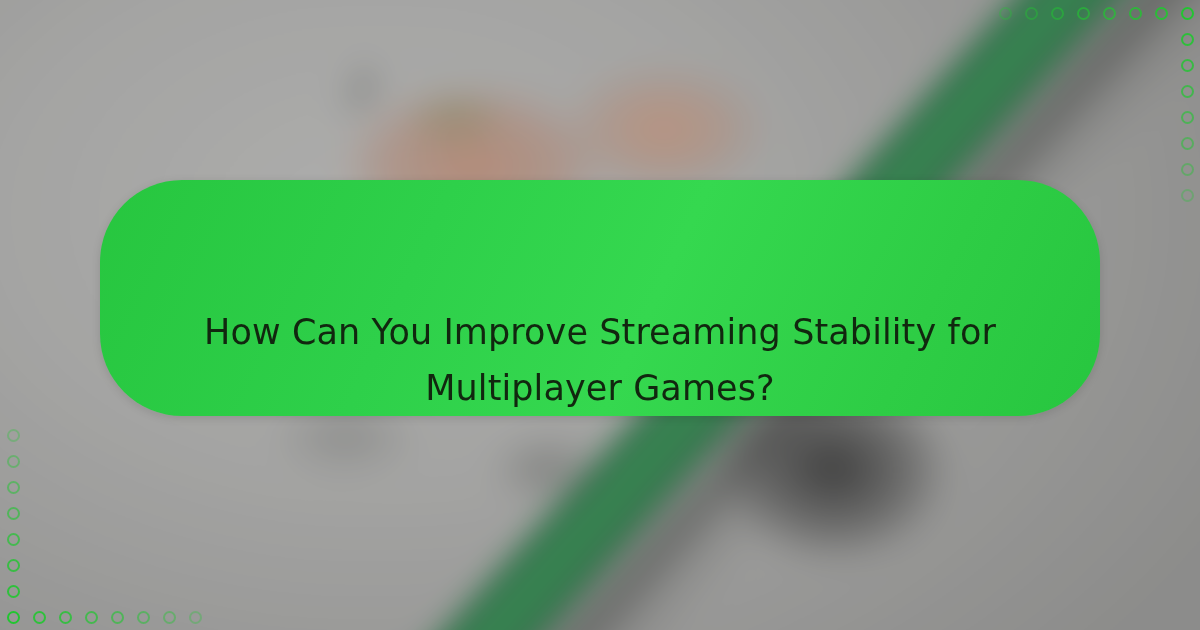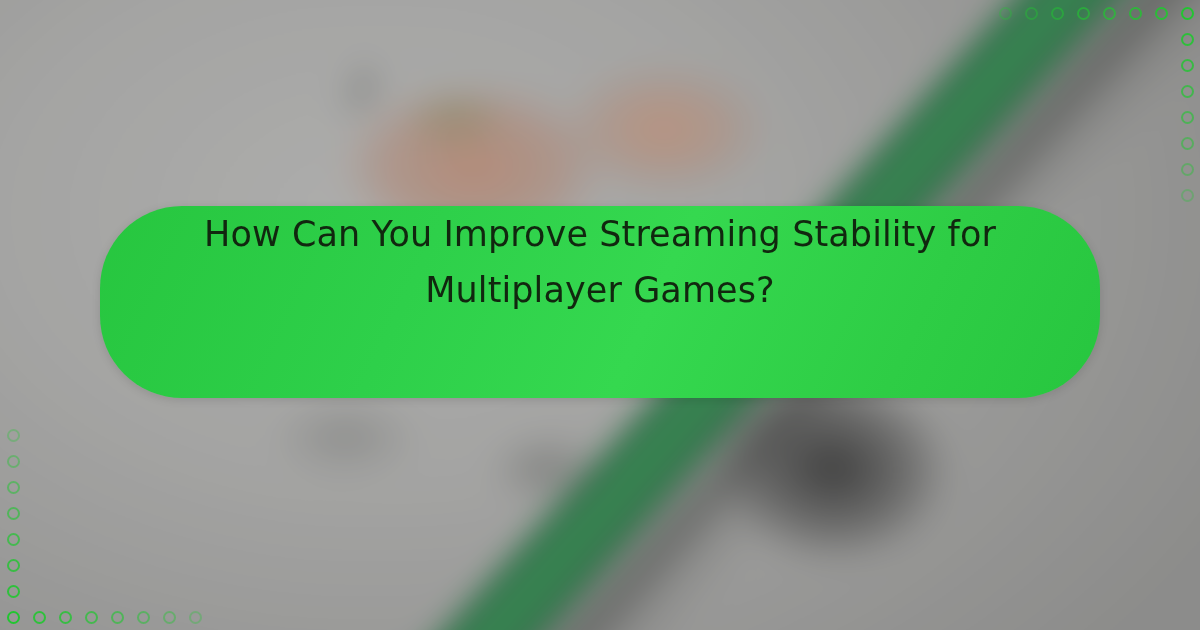--- a/index.html
+++ b/index.html
@@ -60,28 +60,28 @@
     height: 13px;
     border-radius: 50%;
     border: 2px solid #22c531;
     box-sizing: border-box;
   }
 
   
   .card {
     position: absolute;
     left: 100px;
-    top: 206px;
+    top: 180px;
     width: 1000px;
-    height: 192px;
+    height: 236px;
     border-radius: 82px;
     background: linear-gradient(115deg, #27c63f 0%, #2ed04a 32%, #35d84f 55%, #2ecd45 80%, #27c63f 100%);
     box-shadow: 0 2px 10px rgba(0,0,0,0.12);
     display: flex;
-    align-items: flex-start;
+    align-items: flex-end;
     justify-content: center;
   }
   .card-title {
     margin: 0;
     width: 800px;
     text-align: center;
     font-size: 35px;
     line-height: 56px;
     font-weight: 400;
     color: #11270f;

